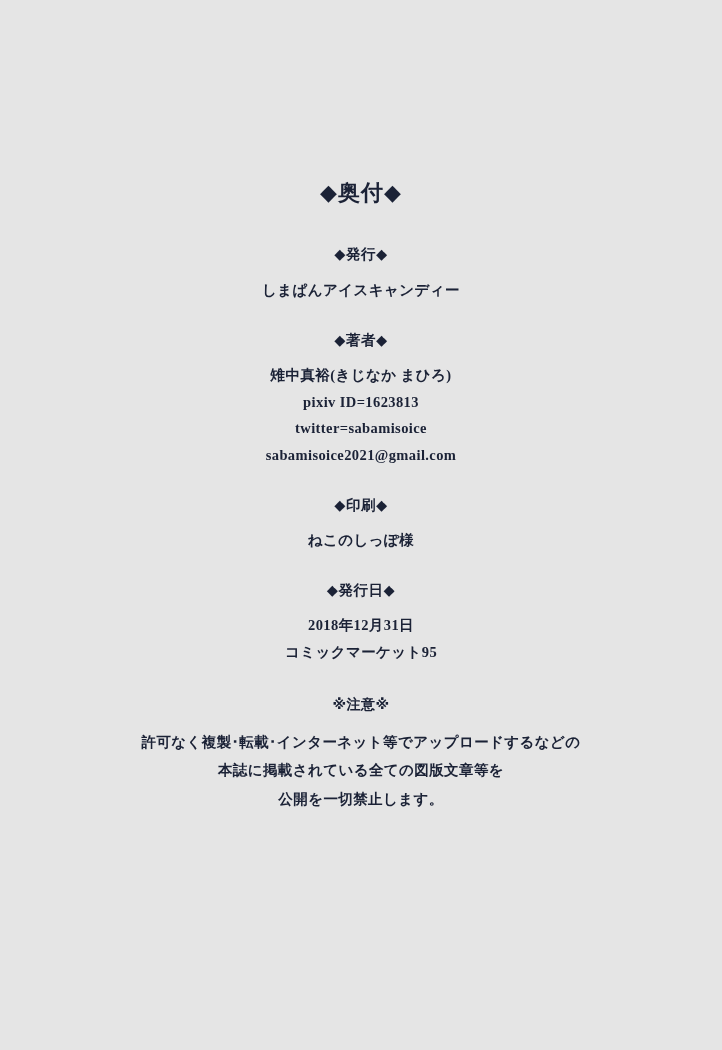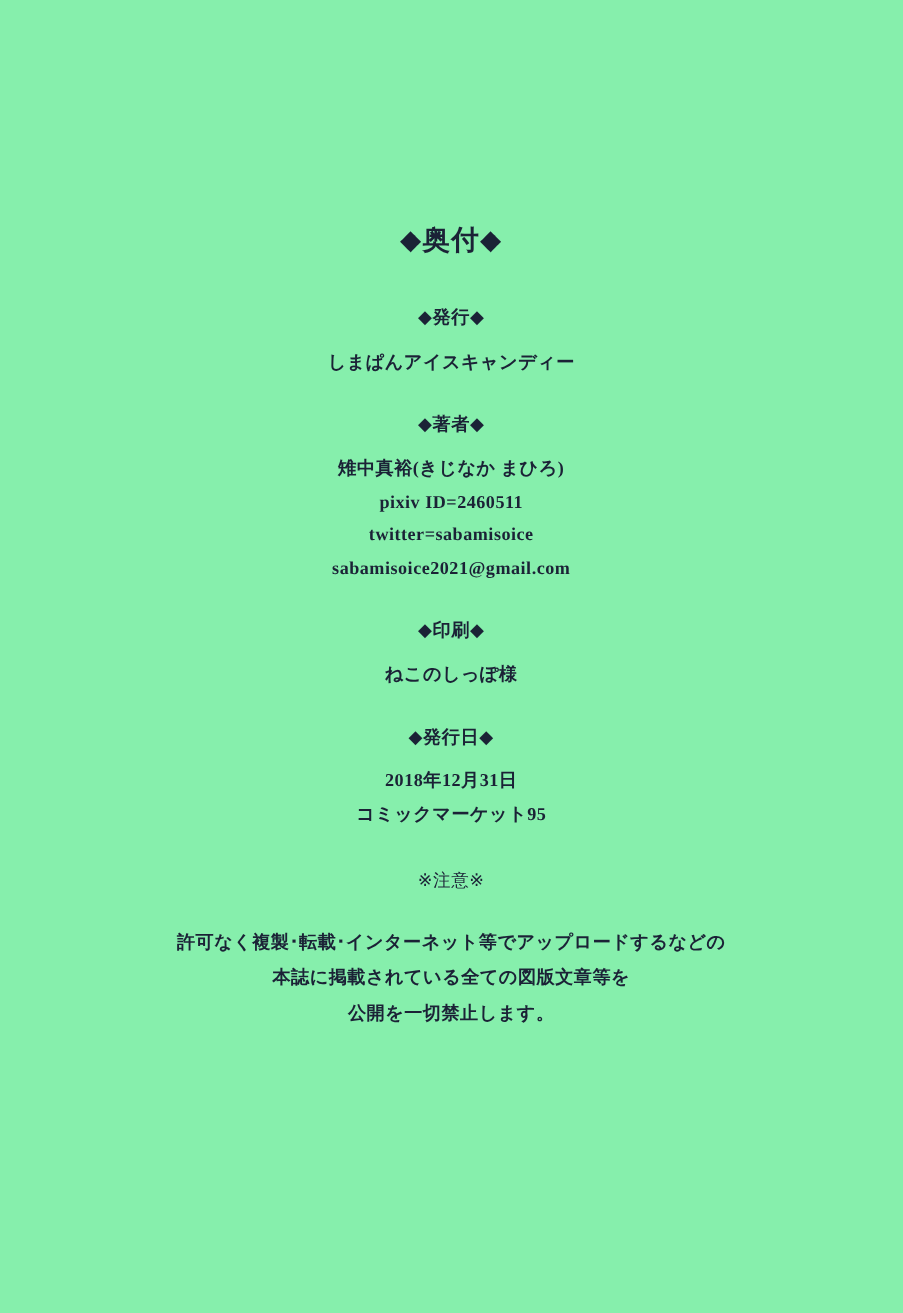--- a/index.html
+++ b/index.html
@@ -11,21 +11,21 @@
     width: 722px;
     height: 1050px;
     font-family: "DejaVu Sans", "Liberation Sans", sans-serif;
     color: #1b2236;
     overflow: hidden;
   }
   .page {
     position: relative;
     width: 722px;
     height: 1050px;
-    background: #86efac;
+    background: #e5e5e5;
     box-sizing: border-box;
   }
   .colophon {
     position: absolute;
     left: 0;
     right: 0;
     top: 180px;
     text-align: center;
   }
   .title {
@@ -53,22 +53,22 @@
     letter-spacing: 0.4px;
     line-height: 1.85;
     color: #1b2236;
     font-family: Liberation Serif, serif;
   }
   .notice {
     margin-top: 30px;
   }
   .notice-heading {
     font-size: 14px;
-    font-weight: normal;
-    margin: 0 0 26px 0;
+    font-weight: bold;
+    margin: 0 0 14px 0;
     letter-spacing: 0.5px;
   }
   .notice .line { line-height: 1.95; }
   .fiction {
     margin-top: 28px;
   }
   .fiction .line { line-height: 1.95; }
 </style>
 </head>
 <body>
@@ -79,21 +79,21 @@
     <h1 class="title">◆奥付◆</h1>
 
     <div class="section">
       <div class="section-heading">◆発行◆</div>
       <div class="line">しまぱんアイスキャンディー</div>
     </div>
 
     <div class="section">
       <div class="section-heading">◆著者◆</div>
       <div class="line">雉中真裕(きじなか まひろ)</div>
-      <div class="line">pixiv ID=2460511</div>
+      <div class="line">pixiv ID=1623813</div>
       <div class="line">twitter=sabamisoice</div>
       <div class="line">sabamisoice2021@gmail.com</div>
     </div>
 
     <div class="section">
       <div class="section-heading">◆印刷◆</div>
       <div class="line">ねこのしっぽ様</div>
     </div>
 
     <div class="section">

